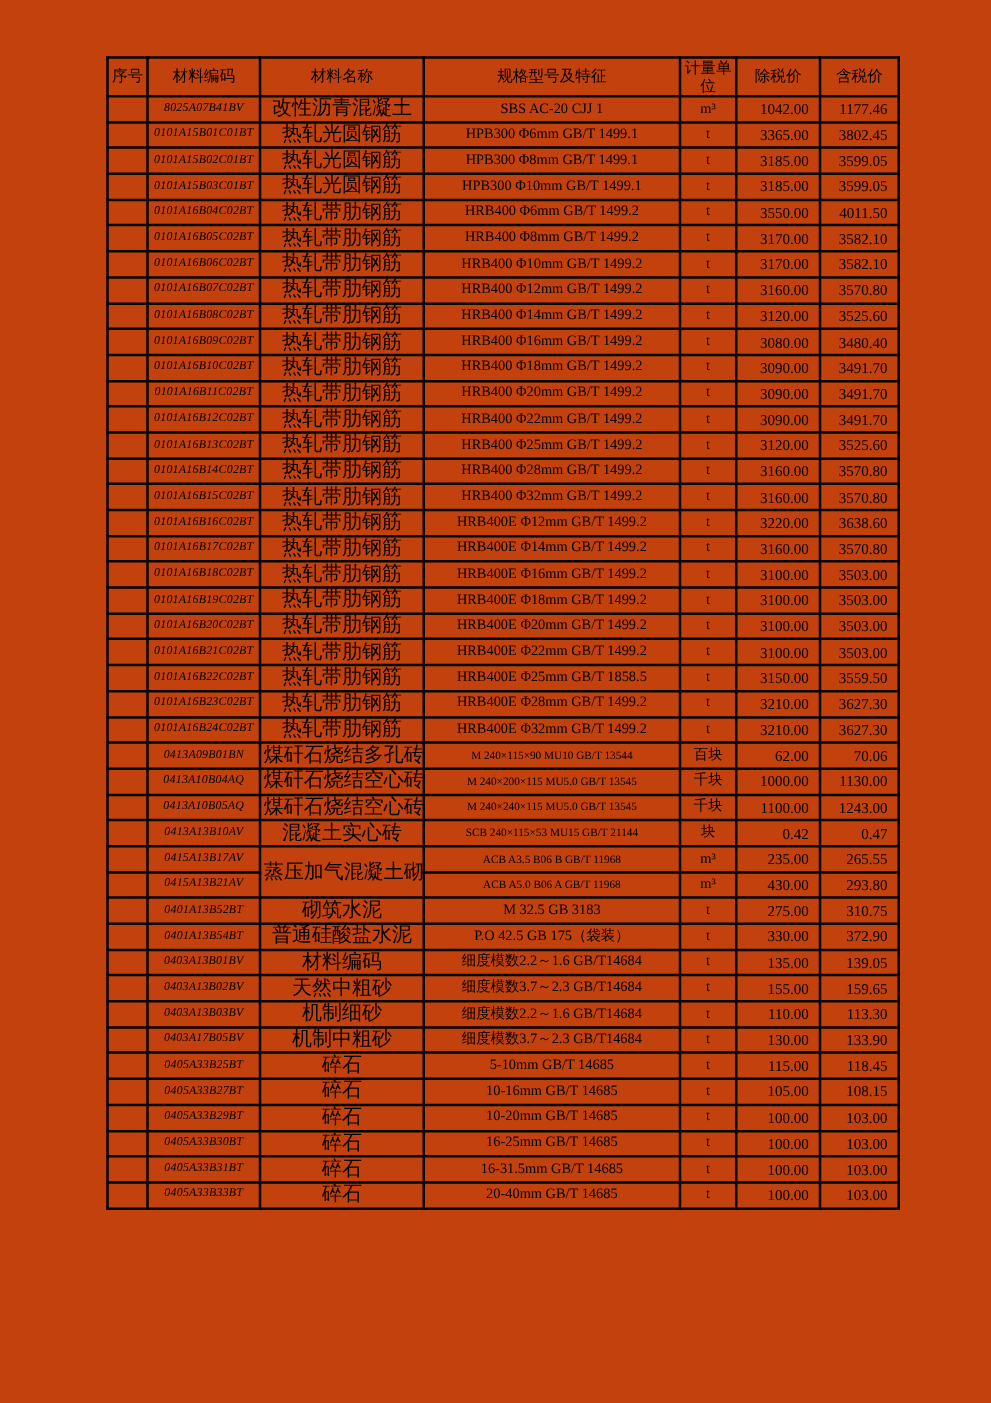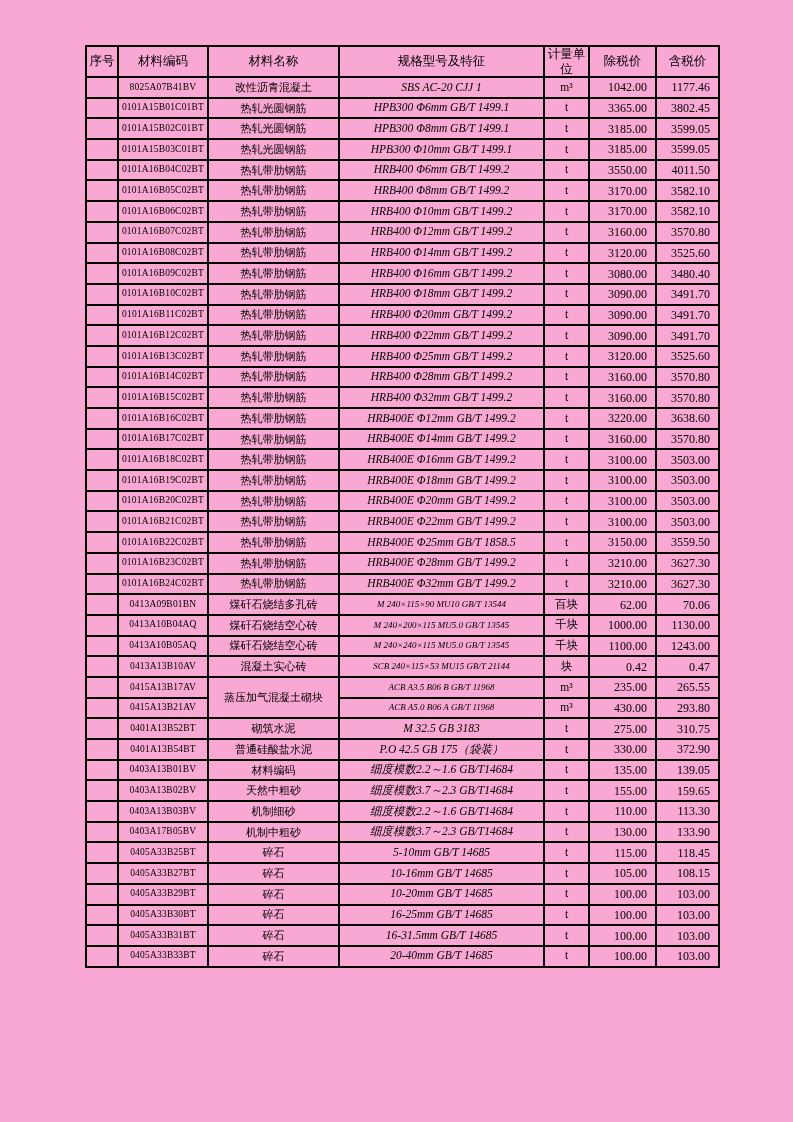--- a/index.html
+++ b/index.html
@@ -4,21 +4,21 @@
 <style>
   html, body {
     margin: 0;
     padding: 0;
     background: #ffffff;
   }
   .page {
     position: relative;
     width: 793px;
     height: 1122px;
-    background: #f9a8d4;
+    background: #c2410c;
     overflow: hidden;
     font-family: "Liberation Serif", "DejaVu Serif", serif;
     color: #000000;
   }
   table.price-table {
     position: absolute;
     left: 85px;
     top: 45px;
     border-collapse: collapse;
     table-layout: fixed;
@@ -39,23 +39,23 @@
     line-height: 1.15;
     white-space: normal;
     word-break: break-all;
   }
   .price-table td {
     height: 18.7px;
     font-size: 12px;
     line-height: 1;
   }
   td.c-no   { font-size: 11.5px; padding-left: 40px; }
-  td.c-code { font-size: 9.5px; letter-spacing: 0.2px; }
-  td.c-name { font-size: 11px; }
-  td.c-spec { font-size: 11.5px; font-style: italic; }
+  td.c-code { font-size: 9.5px; letter-spacing: 0.2px; font-style: italic; }
+  td.c-name { font-size: 16px; }
+  td.c-spec { font-size: 11.5px; }
   td.c-spec.small { font-size: 9px; }
   td.c-unit { font-size: 11.5px; }
   td.c-ex, td.c-inc {
     text-align: right;
     padding-right: 8px;
     font-size: 12px;
   }
 </style>
 </head>
 <body>

